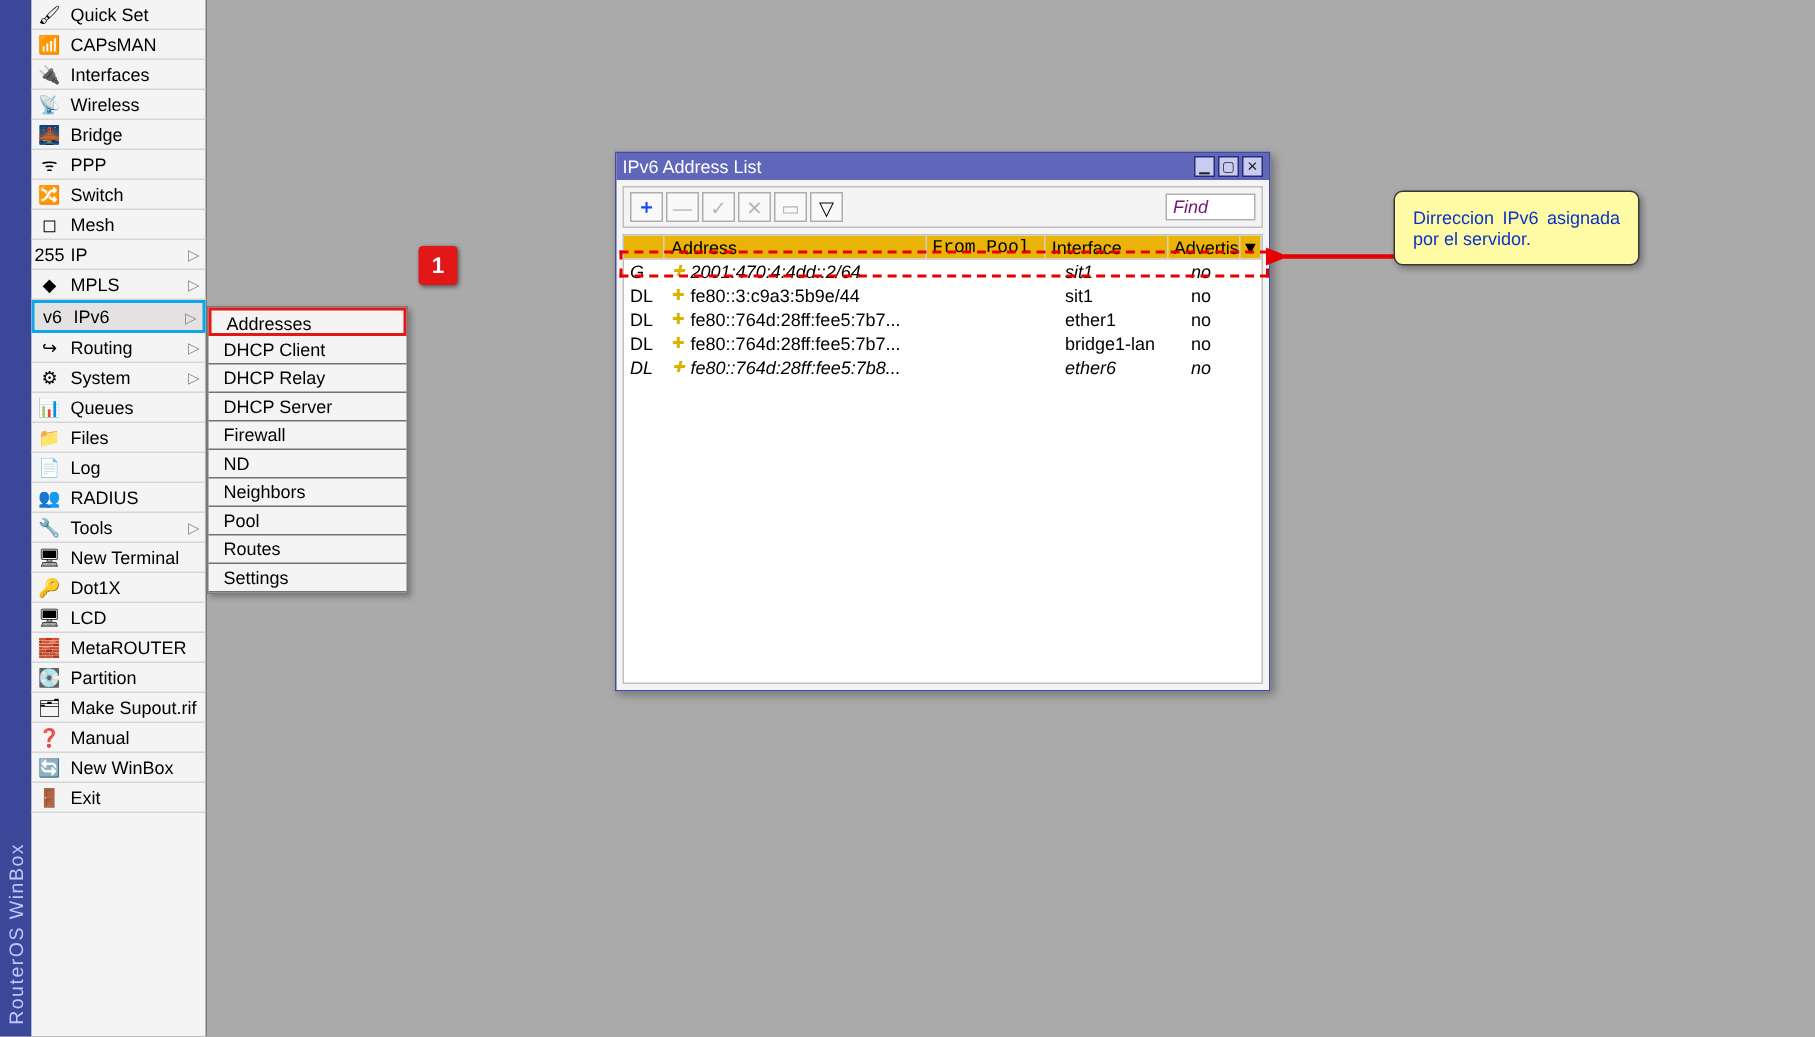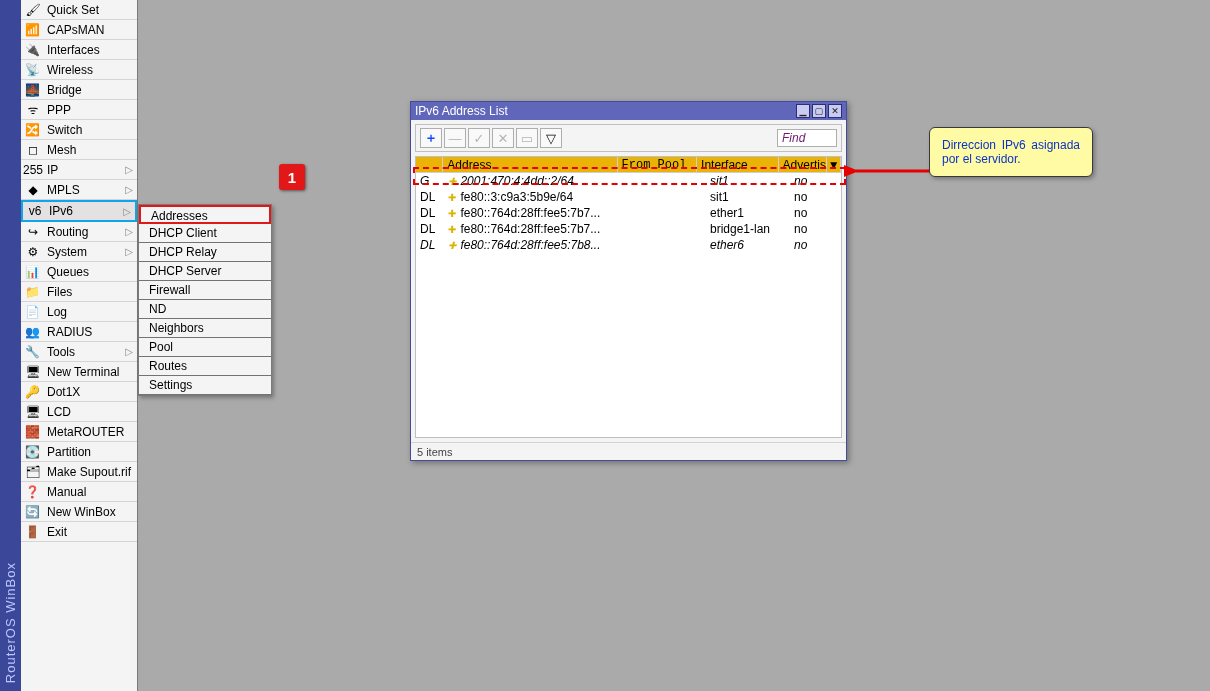--- a/index.html
+++ b/index.html
@@ -290,21 +290,21 @@
     <div class="grid-body" id="grid-body">
         <div class="grid-row italic">
           <div class="cell c-flag">G</div>
           <div class="cell c-addr addr-icon">2001:470:4:4dd::2/64</div>
           <div class="cell c-pool"></div>
           <div class="cell c-if">sit1</div>
           <div class="cell c-adv">no</div>
         </div>
         <div class="grid-row">
           <div class="cell c-flag">DL</div>
-          <div class="cell c-addr addr-icon">fe80::3:c9a3:5b9e/64</div>
+          <div class="cell c-addr addr-icon">fe80::3:c9a3:5b9e/44</div>
           <div class="cell c-pool"></div>
           <div class="cell c-if">sit1</div>
           <div class="cell c-adv">no</div>
         </div>
         <div class="grid-row">
           <div class="cell c-flag">DL</div>
           <div class="cell c-addr addr-icon">fe80::764d:28ff:fee5:7b7...</div>
           <div class="cell c-pool"></div>
           <div class="cell c-if">ether1</div>
           <div class="cell c-adv">no</div>
@@ -318,21 +318,20 @@
         </div>
         <div class="grid-row italic">
           <div class="cell c-flag">DL</div>
           <div class="cell c-addr addr-icon">fe80::764d:28ff:fee5:7b8...</div>
           <div class="cell c-pool"></div>
           <div class="cell c-if">ether6</div>
           <div class="cell c-adv">no</div>
         </div>
       </div>
   </div>
-  <div class="statusbar">5 items</div>
 
   <div class="row-hl" style="left:2px; top:65px; width:433px; height:18px;"></div>
 </div>
 
 <svg class="arrow-svg" width="90" height="30">
   <defs>
     <marker id="ah" markerWidth="10" markerHeight="8" refX="1" refY="4" orient="auto">
       <polygon points="10 0, 0 4, 10 8" fill="#e60000"></polygon>
     </marker>
   </defs>

